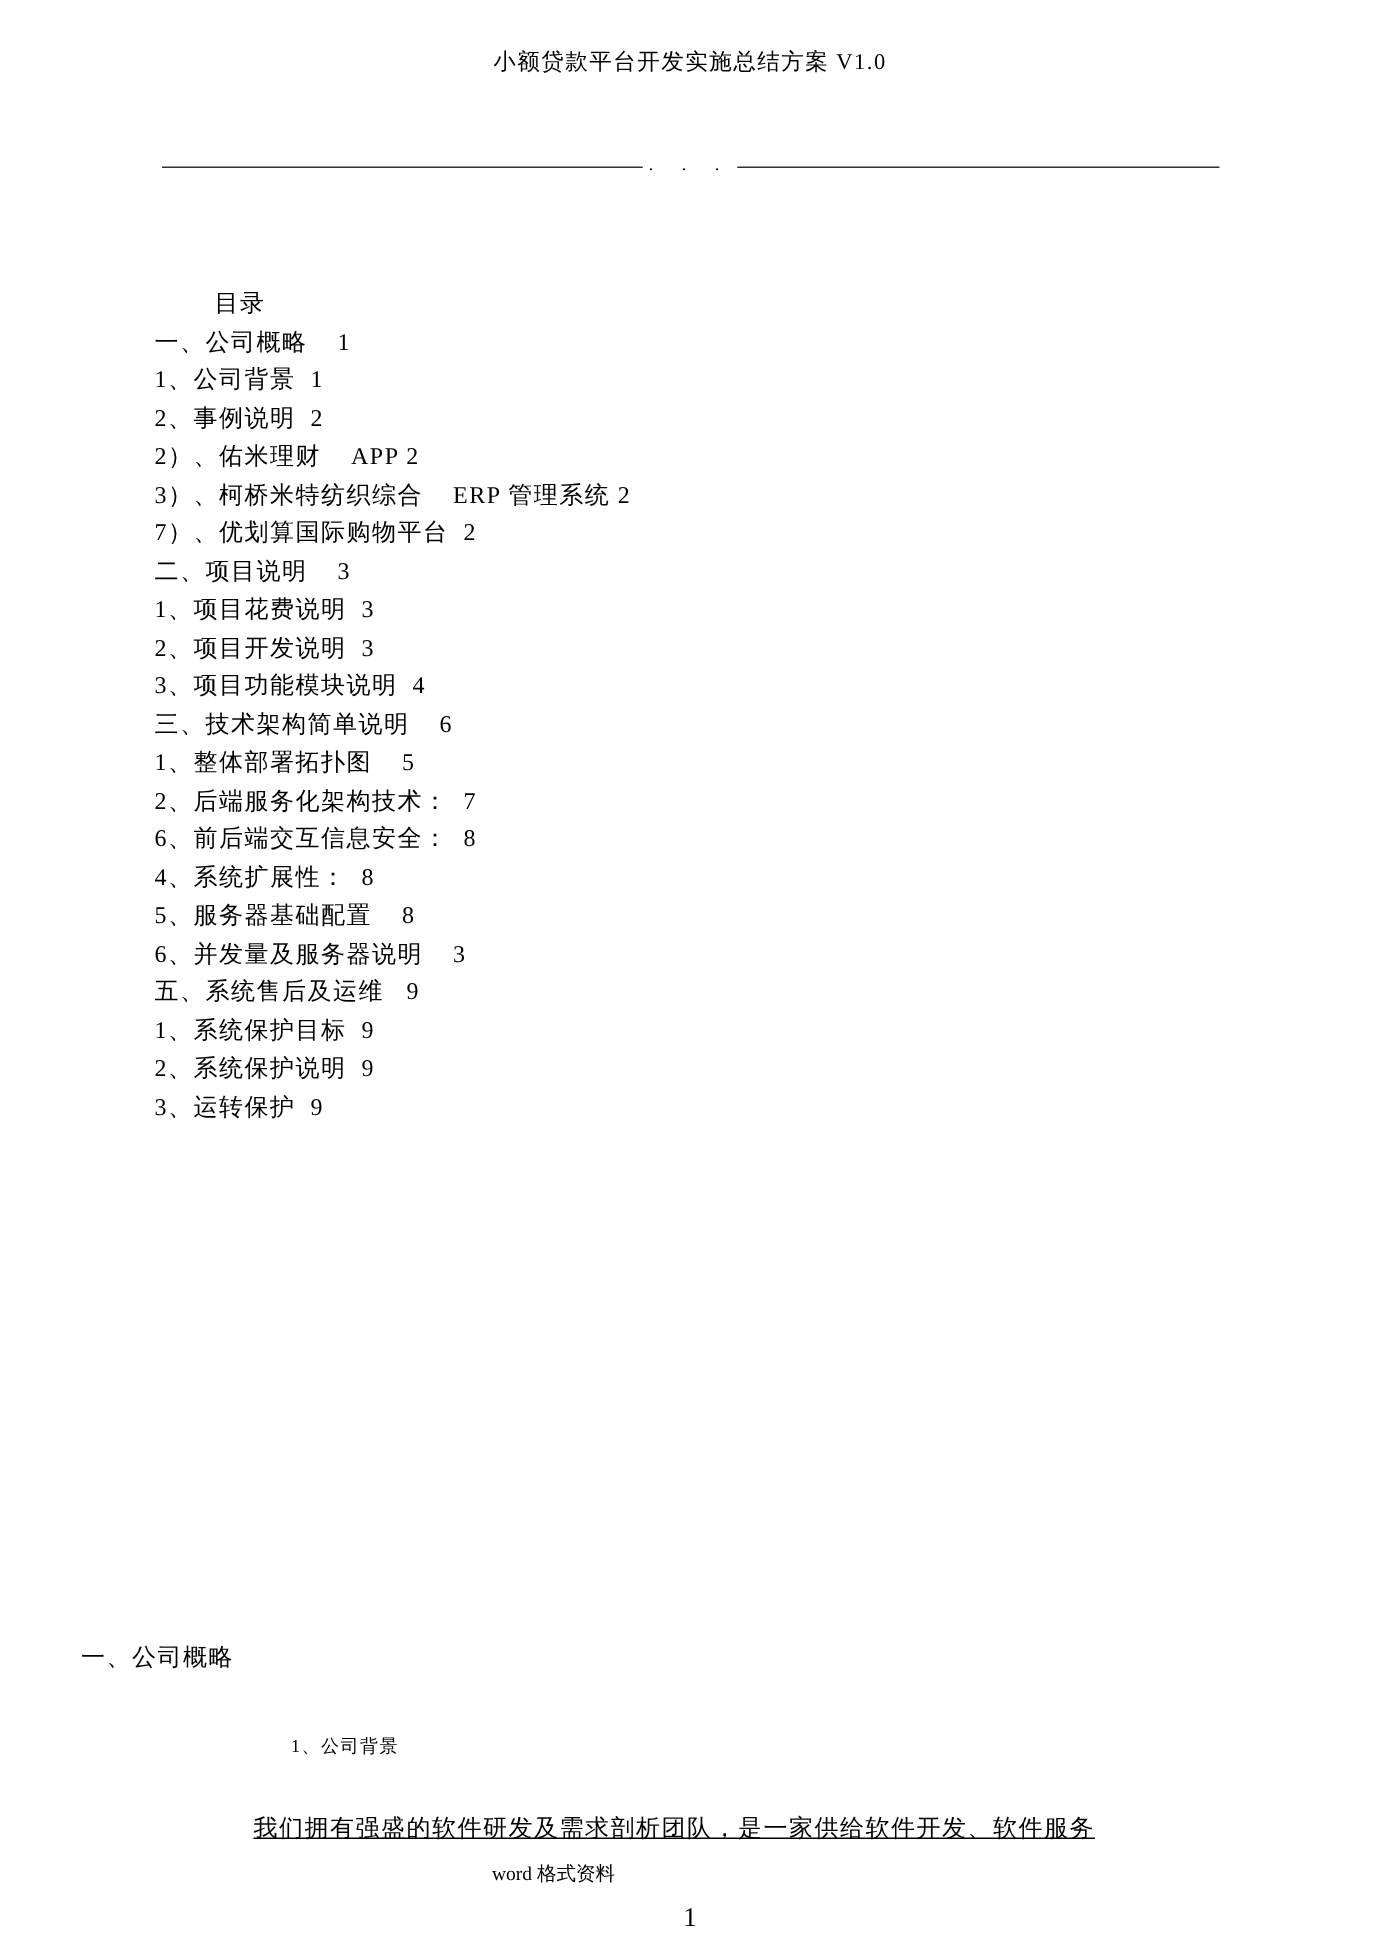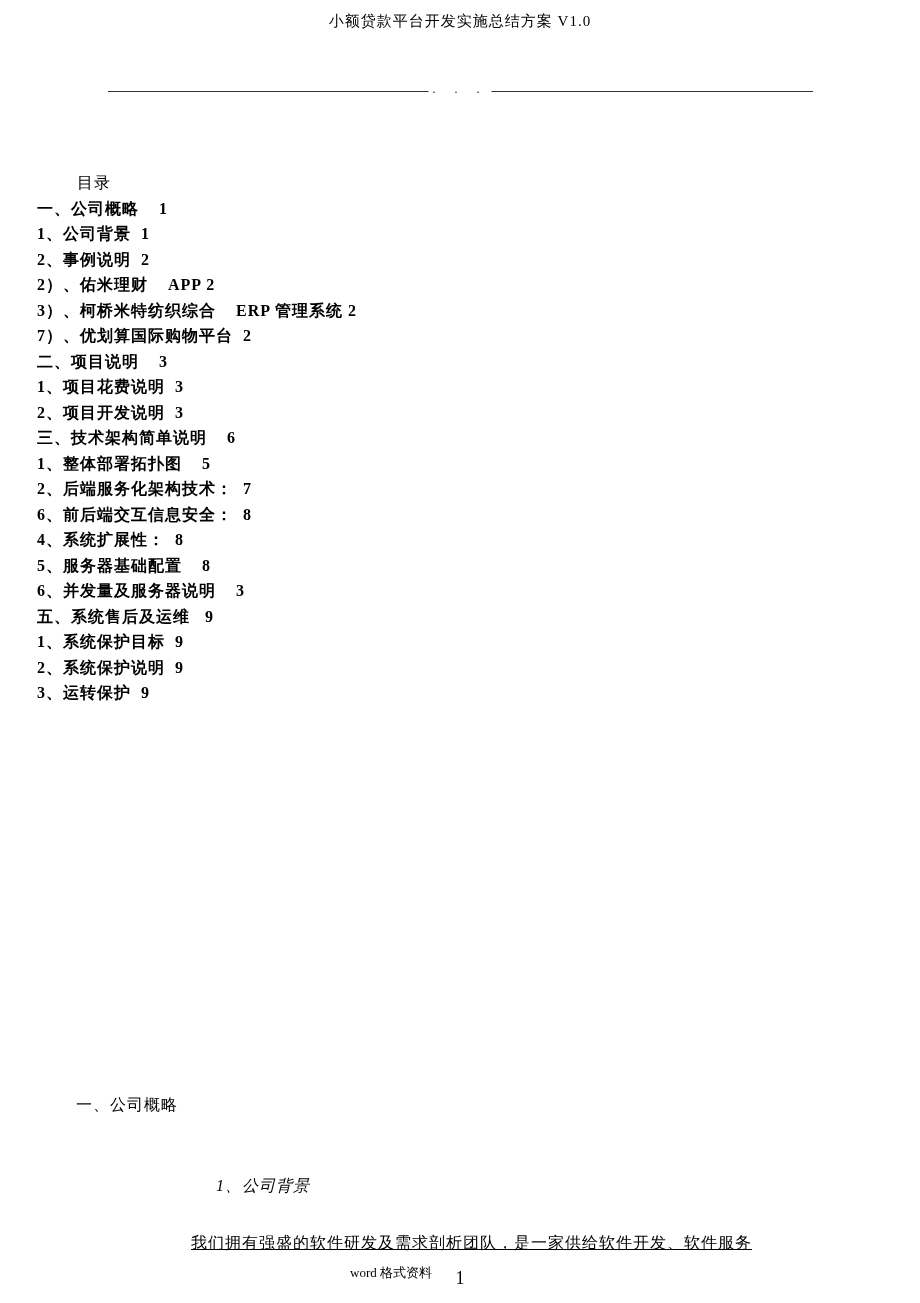--- a/index.html
+++ b/index.html
@@ -11,21 +11,21 @@
       font-family: "SimSun", "宋体", serif;
       background: #ffffff;
       width: 920px;
       height: 1303px;
       position: relative;
       color: #000;
     }
     .header-title {
       text-align: center;
       font-size: 15px;
-      padding-top: 12px;
+      padding-top: 32px;
       letter-spacing: 1px;
     }
     .rule-line {
       position: relative;
       margin: 60px auto 0;
       width: 705px;
       border-top: 1px solid #333;
     }
     .center-dots {
       position: absolute;
@@ -33,48 +33,46 @@
       top: -10px;
       transform: translateX(-50%);
       font-size: 12px;
       letter-spacing: 8px;
       color: #000;
       background: #fff;
       padding: 0 4px;
     }
     .toc-block {
       margin-top: 78px;
-      margin-left: 37px;
+      margin-left: 103px;
       font-size: 16px;
       line-height: 25.5px;
       letter-spacing: 1px;
     }
     .toc-heading {
       margin-left: 40px;
     }
     .toc-line {
       white-space: pre;
-      font-weight: bold;
     }
     .body-section {
       position: absolute;
       top: 1095px;
-      left: 76px;
+      left: 54px;
       width: 790px;
     }
     .section-title {
       font-size: 16px;
       letter-spacing: 1px;
     }
     .subsection-title {
-      margin-top: 60px;
+      margin-top: 40px;
       margin-left: 140px;
-      font-size: 16px;
+      font-size: 12px;
       letter-spacing: 1px;
-      font-style: italic;
     }
     .paragraph {
       margin-top: 36px;
       margin-left: 115px;
       font-size: 16px;
       letter-spacing: 1px;
       text-decoration: underline;
     }
     .footer-note {
       margin-top: 10px;
@@ -106,20 +104,21 @@
   <div class="toc-heading">目录</div>
   <div class="toc-line">一、公司概略    1</div>
   <div class="toc-line">1、公司背景  1</div>
   <div class="toc-line">2、事例说明  2</div>
   <div class="toc-line">2）、佑米理财    APP 2</div>
   <div class="toc-line">3）、柯桥米特纺织综合    ERP 管理系统 2</div>
   <div class="toc-line">7）、优划算国际购物平台  2</div>
   <div class="toc-line">二、项目说明    3</div>
   <div class="toc-line">1、项目花费说明  3</div>
   <div class="toc-line">2、项目开发说明  3</div>
+  <div class="toc-line">3、项目功能模块说明  4</div>
   <div class="toc-line">三、技术架构简单说明    6</div>
   <div class="toc-line">1、整体部署拓扑图    5</div>
   <div class="toc-line">2、后端服务化架构技术：  7</div>
   <div class="toc-line">6、前后端交互信息安全：  8</div>
   <div class="toc-line">4、系统扩展性：  8</div>
   <div class="toc-line">5、服务器基础配置    8</div>
   <div class="toc-line">6、并发量及服务器说明    3</div>
   <div class="toc-line">五、系统售后及运维   9</div>
   <div class="toc-line">1、系统保护目标  9</div>
   <div class="toc-line">2、系统保护说明  9</div>

